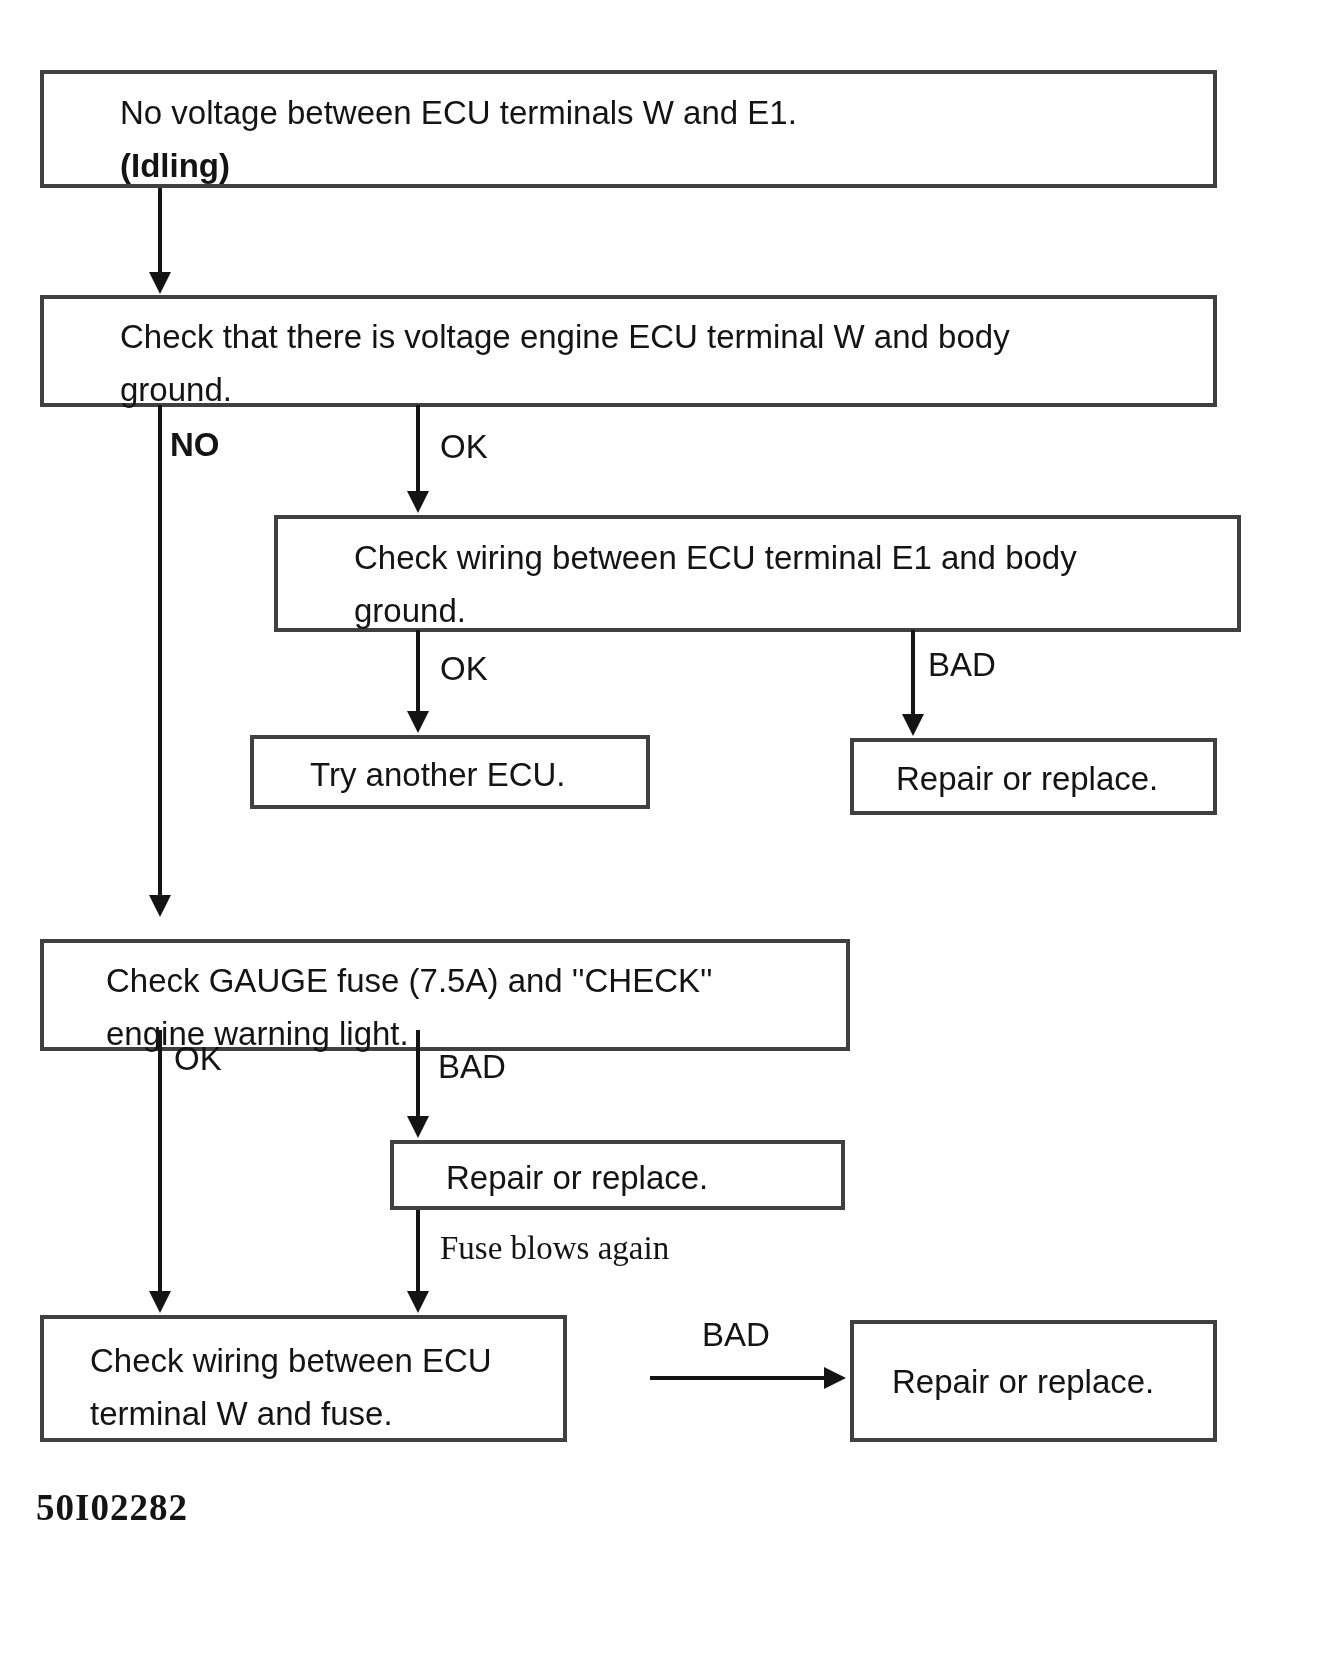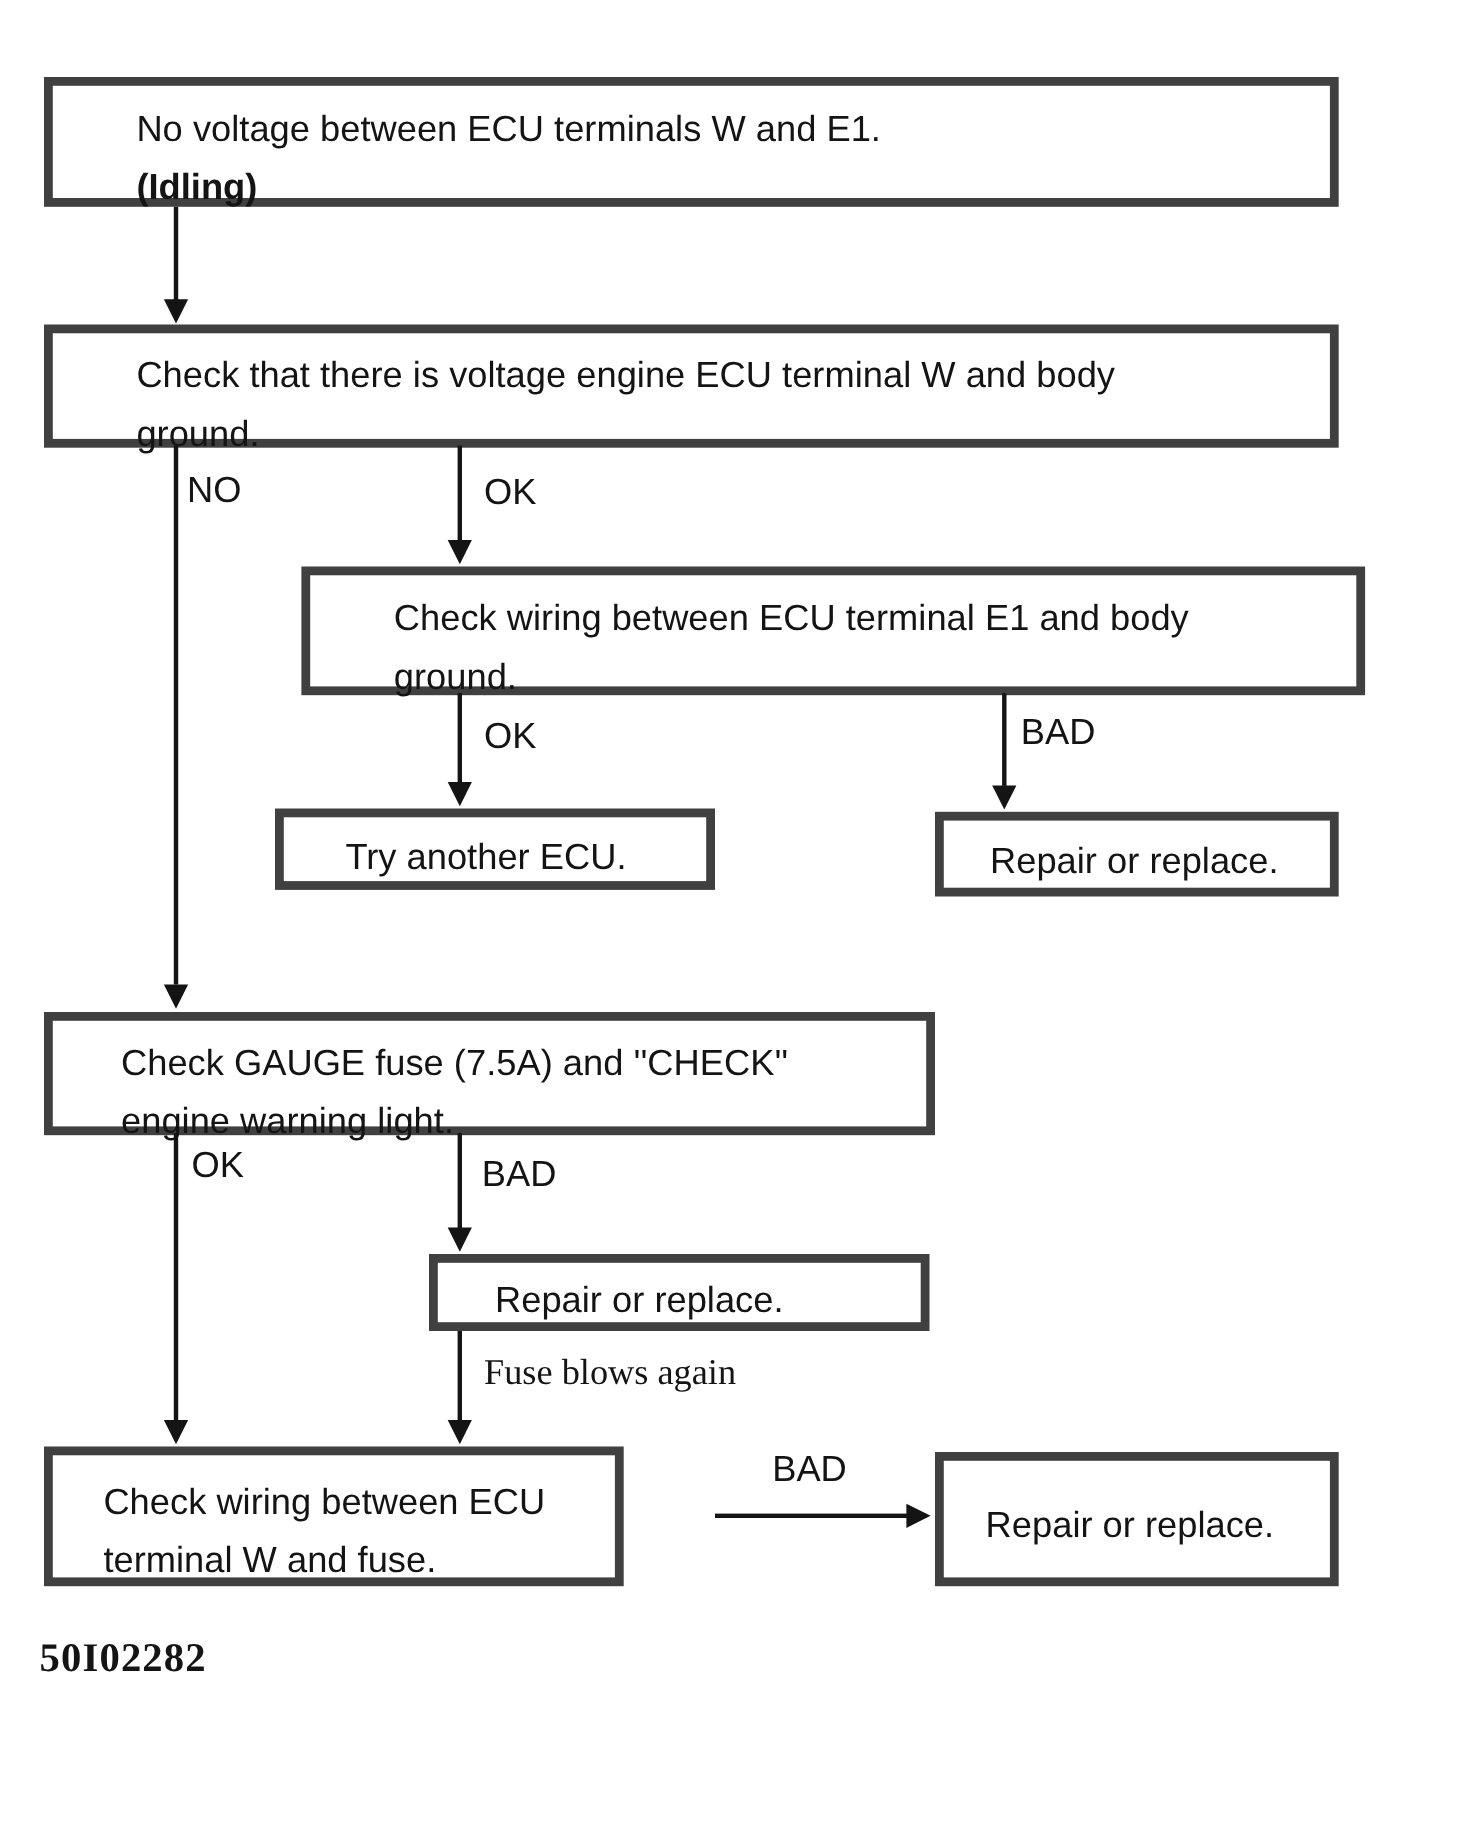--- a/index.html
+++ b/index.html
@@ -6,21 +6,21 @@
   .canvas {
     position: relative;
     width: 1334px;
     height: 1664px;
     background: #ffffff;
     font-family: "Liberation Sans", sans-serif;
     color: #141414;
   }
   .node {
     position: absolute;
-    border: 8px solid #404040;
+    border: 4px solid #404040;
     box-sizing: border-box;
     font-size: 33px;
     line-height: 1.6;
     background: #ffffff;
   }
   .bold { font-weight: 700; }
   .vline { position: absolute; width: 4px; background: #141414; }
   .hline { position: absolute; height: 4px; background: #141414; }
   .arr-d {
     position: absolute; width: 0; height: 0;
@@ -42,21 +42,21 @@
     font-weight: 700;
     font-size: 37px;
     letter-spacing: 1px;
   }
 
   #n1 { left: 40px;  top: 70px;   width: 1177px; height: 118px; padding: 13px 60px 0 76px; }
   #n2 { left: 40px;  top: 295px;  width: 1177px; height: 112px; padding: 12px 140px 0 76px; }
   #n3 { left: 250px; top: 515px;  width: 967px;  height: 117px; padding: 13px 55px 0 76px; margin-left: 24px; }
   #n4 { left: 250px; top: 735px;  width: 400px;  height: 74px;  padding: 10px 10px 0 56px; }
   #n5 { left: 850px; top: 738px;  width: 367px;  height: 77px;  padding: 11px 5px 0 42px; }
-  #n6 { left: 40px;  top: 920px;  width: 810px;  height: 112px; padding: 12px 40px 0 62px; }
+  #n6 { left: 40px;  top: 939px;  width: 810px;  height: 112px; padding: 12px 40px 0 62px; }
   #n7 { left: 390px; top: 1140px; width: 455px;  height: 70px;  padding: 8px 5px 0 52px; }
   #n8 { left: 40px;  top: 1315px; width: 527px;  height: 127px; padding: 16px 40px 0 46px; }
   #n9 { left: 850px; top: 1320px; width: 367px;  height: 122px; padding: 32px 5px 0 38px; }
 
   #ln-1-2   { left: 158px; top: 188px;  height: 86px; }
   #ar-1-2   { left: 149px; top: 272px; }
   #ln-no1   { left: 158px; top: 405px;  height: 490px; }
   #ar-no1   { left: 149px; top: 895px; }
   #ln-ok1   { left: 416px; top: 405px;  height: 88px; }
   #ar-ok1   { left: 407px; top: 491px; }
@@ -66,21 +66,21 @@
   #ar-bad1  { left: 902px; top: 714px; }
   #ln-ok3   { left: 158px; top: 1030px; height: 262px; }
   #ar-ok3   { left: 149px; top: 1291px; }
   #ln-bad2  { left: 416px; top: 1030px; height: 87px; }
   #ar-bad2  { left: 407px; top: 1116px; }
   #ln-fuse  { left: 416px; top: 1210px; height: 82px; }
   #ar-fuse  { left: 407px; top: 1291px; }
   #ln-bad3  { left: 650px; top: 1376px; width: 176px; }
   #ar-bad3  { left: 824px; top: 1367px; }
 
-  #lbl-no1  { left: 170px; top: 426px; }
+  #lbl-no1  { left: 170px; top: 426px; font-weight: bold; }
   #lbl-ok1  { left: 440px; top: 428px; }
   #lbl-ok2  { left: 440px; top: 650px; }
   #lbl-bad1 { left: 928px; top: 646px; }
   #lbl-ok3  { left: 174px; top: 1040px; }
   #lbl-bad2 { left: 438px; top: 1048px; }
   #lbl-fuse { left: 440px; top: 1230px; font-family: Liberation Serif, serif; }
   #lbl-bad3 { left: 702px; top: 1316px; }
 </style>
 </head>
 <body>

